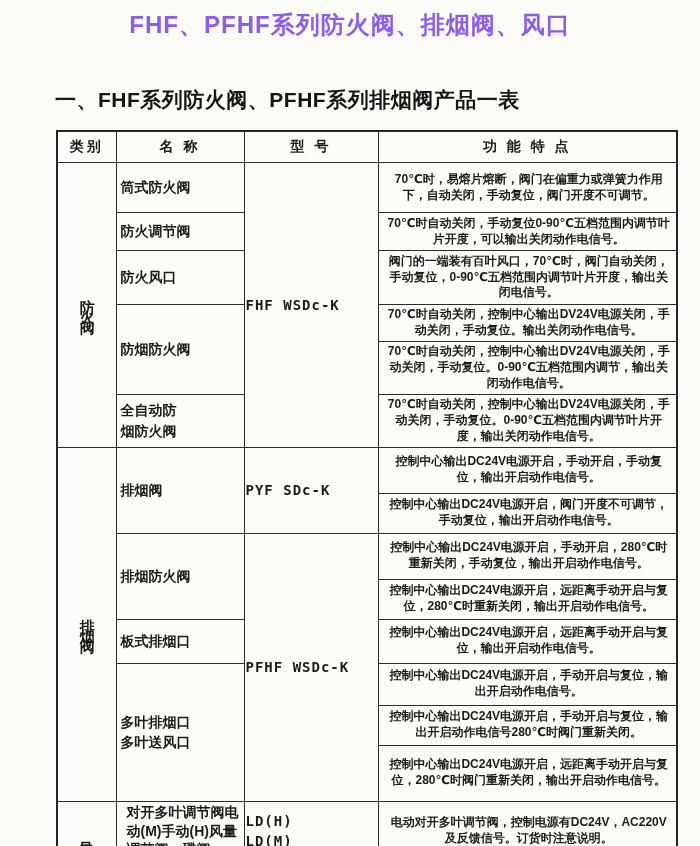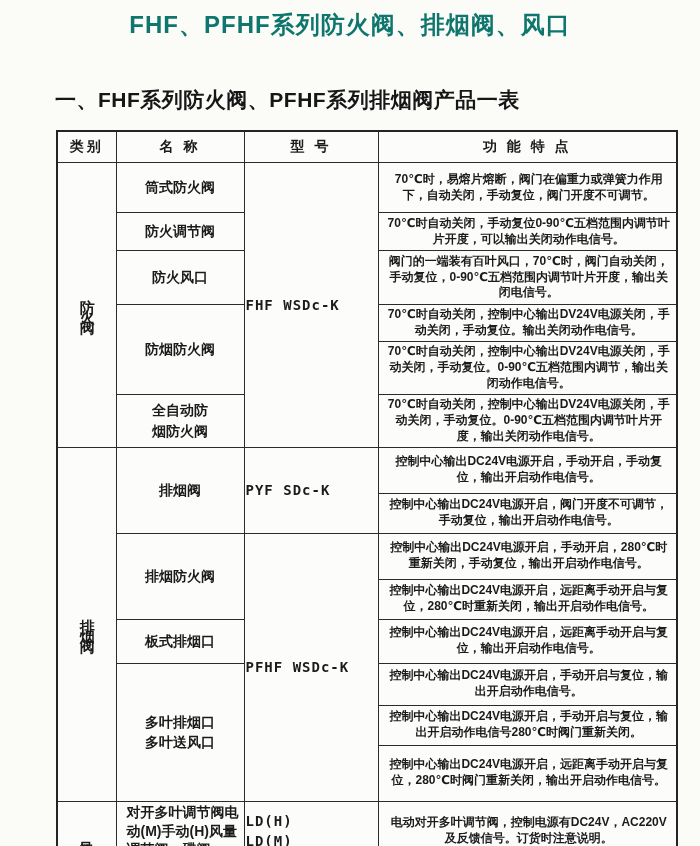--- a/index.html
+++ b/index.html
@@ -9,21 +9,21 @@
     font-family:"Liberation Sans","DejaVu Sans",sans-serif;
     color:#1b1b1b;
     overflow:hidden;
   }
   .title {
     text-align:center;
     font-size:24px;
     font-weight:bold;
     letter-spacing:1px;
     margin:9px 0 0 0;
-    color:#0f766e;
+    color:#8b5cf6;
   }
   .heading {
     font-size:21px;
     font-weight:bold;
     margin:45px 0 0 55px;
     letter-spacing:0.5px;
     color:#161616;
   }
   table.product {
     border-collapse:collapse;
@@ -50,21 +50,21 @@
   .vtext {
     display:inline-block;
     writing-mode:vertical-lr;
     text-orientation:upright;
     letter-spacing:10px;
     font-size:15px;
     font-weight:bold;
   }
   .vtext.tight { letter-spacing:2px; font-size:14px; }
   td.name {
-    text-align:center;
+    text-align:left;
     font-size:14px;
     white-space:pre-line;
     line-height:1.45;
     padding:1px 4px;
   }
   td.name.tl { text-align:left; padding-left:10px; line-height:1.35; }
   td.model {
     text-align:left;
     font-family:"DejaVu Sans Mono","Liberation Mono",monospace;
     font-size:14px;

